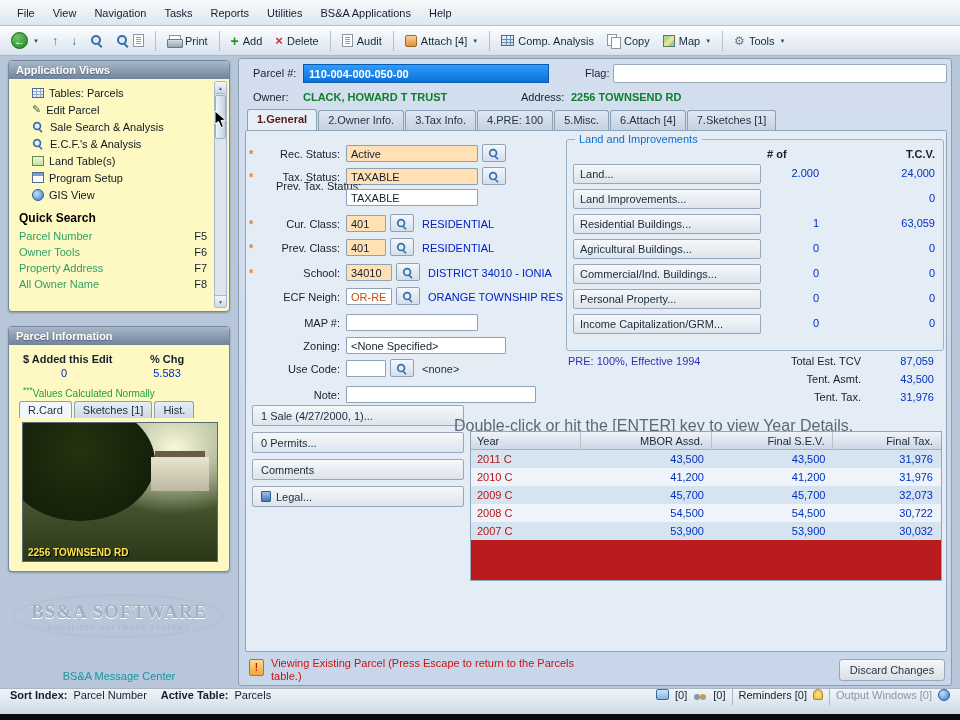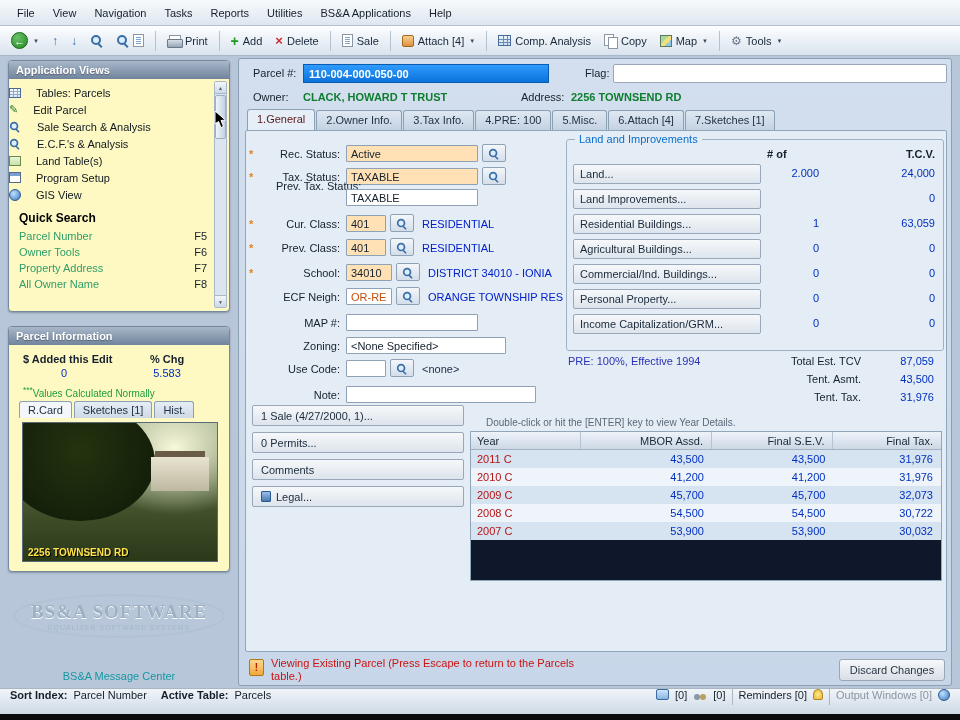--- a/index.html
+++ b/index.html
@@ -33,21 +33,21 @@
   .ico-grid::after{content:"";position:absolute;top:0;bottom:0;left:4px;width:1px;background:#6a8ab8;box-shadow:4px 0 0 #6a8ab8}
   .ico-copy{width:13px;height:13px;position:relative}
   .ico-copy::before{content:"";position:absolute;left:0;top:0;width:8px;height:10px;background:#fff;border:1px solid #8a96a4}
   .ico-copy::after{content:"";position:absolute;left:4px;top:3px;width:8px;height:10px;background:#fff;border:1px solid #8a96a4}
   .ico-map{width:12px;height:12px;border:1px solid #5a7a5a;background:linear-gradient(135deg,#a8d8a0 0 40%,#f0e080 40% 70%,#90c8e8 70%)}
   .ico-gear{color:#68788a;font-size:12px;line-height:1}
 
   
   .side-panel{position:absolute;border:1px solid #7488a0;border-radius:4px;background:#fef9c3;box-shadow:0 1px 2px rgba(0,0,0,.25)}
   .panel-hdr{height:18px;background:linear-gradient(#a9b7c9,#70849c);border-radius:3px 3px 0 0;color:#fff;font-weight:bold;display:flex;align-items:center;padding-left:7px;text-shadow:0 1px 1px rgba(0,0,0,.35)}
-  .av-item{display:flex;align-items:center;gap:15px;height:17px;padding-left:0;color:#101820}
+  .av-item{display:flex;align-items:center;gap:5px;height:17px;padding-left:23px;color:#101820}
   .ico-tbl{width:12px;height:10px;border:1px solid #4a6a9a;background:linear-gradient(#fff,#d8e6f4);position:relative;flex:none}
   .ico-tbl::before{content:"";position:absolute;left:0;right:0;top:2px;height:1px;background:#90aac8;box-shadow:0 3px 0 #90aac8}
   .ico-tbl::after{content:"";position:absolute;top:0;bottom:0;left:3px;width:1px;background:#90aac8;box-shadow:4px 0 0 #90aac8}
   .ico-pencil{color:#2e7d32;font-size:11px;line-height:1;flex:none}
   .mag.s{transform:scale(.85);transform-origin:left center}
   .ico-land{width:12px;height:10px;border:1px solid #6a8a4a;background:linear-gradient(#eaf6da,#c8e0a8);flex:none}
   .ico-globe{width:12px;height:12px;border-radius:50%;background:radial-gradient(circle at 35% 35%,#bfe0ff,#3a78c0);border:1px solid #2a5890;flex:none}
   .ico-window{width:12px;height:11px;border:1px solid #5a6a8a;background:#fff;position:relative;flex:none}
   .ico-window::before{content:"";position:absolute;left:0;right:0;top:0;height:3px;background:#7aa0d0}
   .qs-title{font-weight:bold;font-size:12px;padding:8px 0 3px 10px;color:#000}
@@ -74,41 +74,41 @@
   .logo-sub{font-size:7px;letter-spacing:1px;color:#a4b8ca;margin-top:1px}
   .msg-center{position:absolute;left:8px;top:670px;width:222px;text-align:center;color:#1797a3}
 
   
   .main{position:absolute;left:238px;top:58px;width:714px;height:628px;background:linear-gradient(#d3dfee,#c7d6e8);border:1px solid #8ca0b4;border-radius:3px}
   .parcel-field{position:absolute;left:64px;top:5px;width:246px;height:19px;background:linear-gradient(#2f9bff,#0b72d8);border:1px solid #0a5cb0;color:#fff;font-weight:bold;display:flex;align-items:center;padding-left:5px}
   .flag-field{position:absolute;left:374px;top:5px;width:334px;height:19px;background:#fff;border:1px solid #98a8ba;border-radius:2px}
   .green-val{color:#0e7d2e;font-weight:bold}
   .tabs{position:absolute;left:8px;top:50px;height:21px;display:flex;align-items:flex-end}
   .tab{padding:3px 9px 4px;border:1px solid #8ca0b4;border-bottom:none;border-radius:3px 3px 0 0;background:linear-gradient(#dfe8f2,#c3d2e2);margin-right:1px;color:#223246}
-  .tab.active{background:#e6eef7;font-weight:normal;color:#5a1a1a;padding-bottom:5px}
+  .tab.active{background:#e6eef7;font-weight:bold;color:#5a1a1a;padding-bottom:5px}
   .content{position:absolute;left:6px;top:71px;width:702px;height:522px;background:#e4edf6;border:1px solid #92a6ba;border-radius:2px}
 
   .ffield{position:absolute;height:17px;border:1px solid #8fa2b5;background:#fff;display:flex;align-items:center;padding:0 4px;border-radius:1px;white-space:nowrap}
   .orange{background:#ffe1b5}
   .magbtn{position:absolute;width:24px;height:18px;background:linear-gradient(#f4f7fa,#d4deea);border:1px solid #8fa2b5;border-radius:2px;display:flex;align-items:center;justify-content:center}
   .fdesc{position:absolute;color:#0020c8;white-space:nowrap}
   .req{position:absolute;color:#e08020;font-weight:bold}
 
   .gbox{position:absolute;left:320px;top:8px;width:378px;height:212px;border:1px solid #9cb2c6;border-radius:3px}
   .gbox-title{position:absolute;left:8px;top:-7px;background:#e4edf6;padding:0 4px;color:#0a6ecf}
   .gb-btn{position:absolute;left:6px;width:188px;height:20px;background:linear-gradient(#f6f8fa,#dde4ec);border:1px solid #98a8ba;border-radius:2px;display:flex;align-items:center;padding-left:6px;color:#1a2a3a}
   .gb-num{position:absolute;width:62px;text-align:right;color:#0030c0}
   .pre-note{position:absolute;left:322px;top:224px;color:#2a32b4}
   .tot-lbl{position:absolute;width:160px;text-align:right;font-weight:normal;color:#16202c}
   .tot-val{position:absolute;width:68px;text-align:right;color:#0030c0}
 
   .act-btn{position:absolute;left:6px;width:212px;height:21px;background:linear-gradient(#f6f8fa,#dde4ec);border:1px solid #98a8ba;border-radius:2px;display:flex;align-items:center;gap:5px;padding-left:8px;color:#1a2a3a}
   .ico-legal{width:10px;height:11px;background:linear-gradient(#9ac0e8,#4a78b0);border:1px solid #2a5890;border-radius:1px;flex:none}
-  .hint{position:absolute;left:240px;top:286px;color:#5a6878;font-size:10px}
-  .ytable{position:absolute;left:224px;top:300px;width:472px;height:150px;border:1px solid #92a6ba;background:#0f172a}
+  .hint{position:absolute;left:208px;top:286px;color:#5a6878;font-size:16px}
+  .ytable{position:absolute;left:224px;top:300px;width:472px;height:150px;border:1px solid #92a6ba;background:#b91c1c}
   .yt-hdr{display:flex;height:18px;background:linear-gradient(#eef3f9,#ccd8e5);border-bottom:1px solid #a2b2c2;color:#1a2838;align-items:center}
   .yt-hdr .hc{border-right:1px solid #b6c4d2;height:100%;display:flex;align-items:center}
   .yt-row{display:flex;height:18px;align-items:center}
   .yt-row.odd{background:#d6e4f2}
   .yt-row.even{background:#eef4fa}
   .c-year{width:110px;padding-left:6px}
   .c-m{width:132px;justify-content:flex-end;text-align:right;padding-right:8px}
   .c-s{width:122px;justify-content:flex-end;text-align:right;padding-right:8px}
   .c-t{width:108px;justify-content:flex-end;text-align:right;padding-right:8px}
   .red{color:#b51414}
@@ -172,21 +172,21 @@
       <span class="ico-plus">+</span>
       <span>Add</span>
     </div>
   <div class="tbtn">
       <span class="ico-x">×</span>
       <span>Delete</span>
     </div>
   <div class="tsep"></div>
   <div class="tbtn">
       <span class="ico-page"></span>
-      <span>Sale</span>
+      <span>Audit</span>
     </div>
   <div class="tsep"></div>
   <div class="tbtn">
       <span class="ico-attach"></span>
       <span>Attach [4]</span>
       <span class="caret">▼</span>
     </div>
   <div class="tsep"></div>
   <div class="tbtn">
       <span class="ico-grid"></span>

